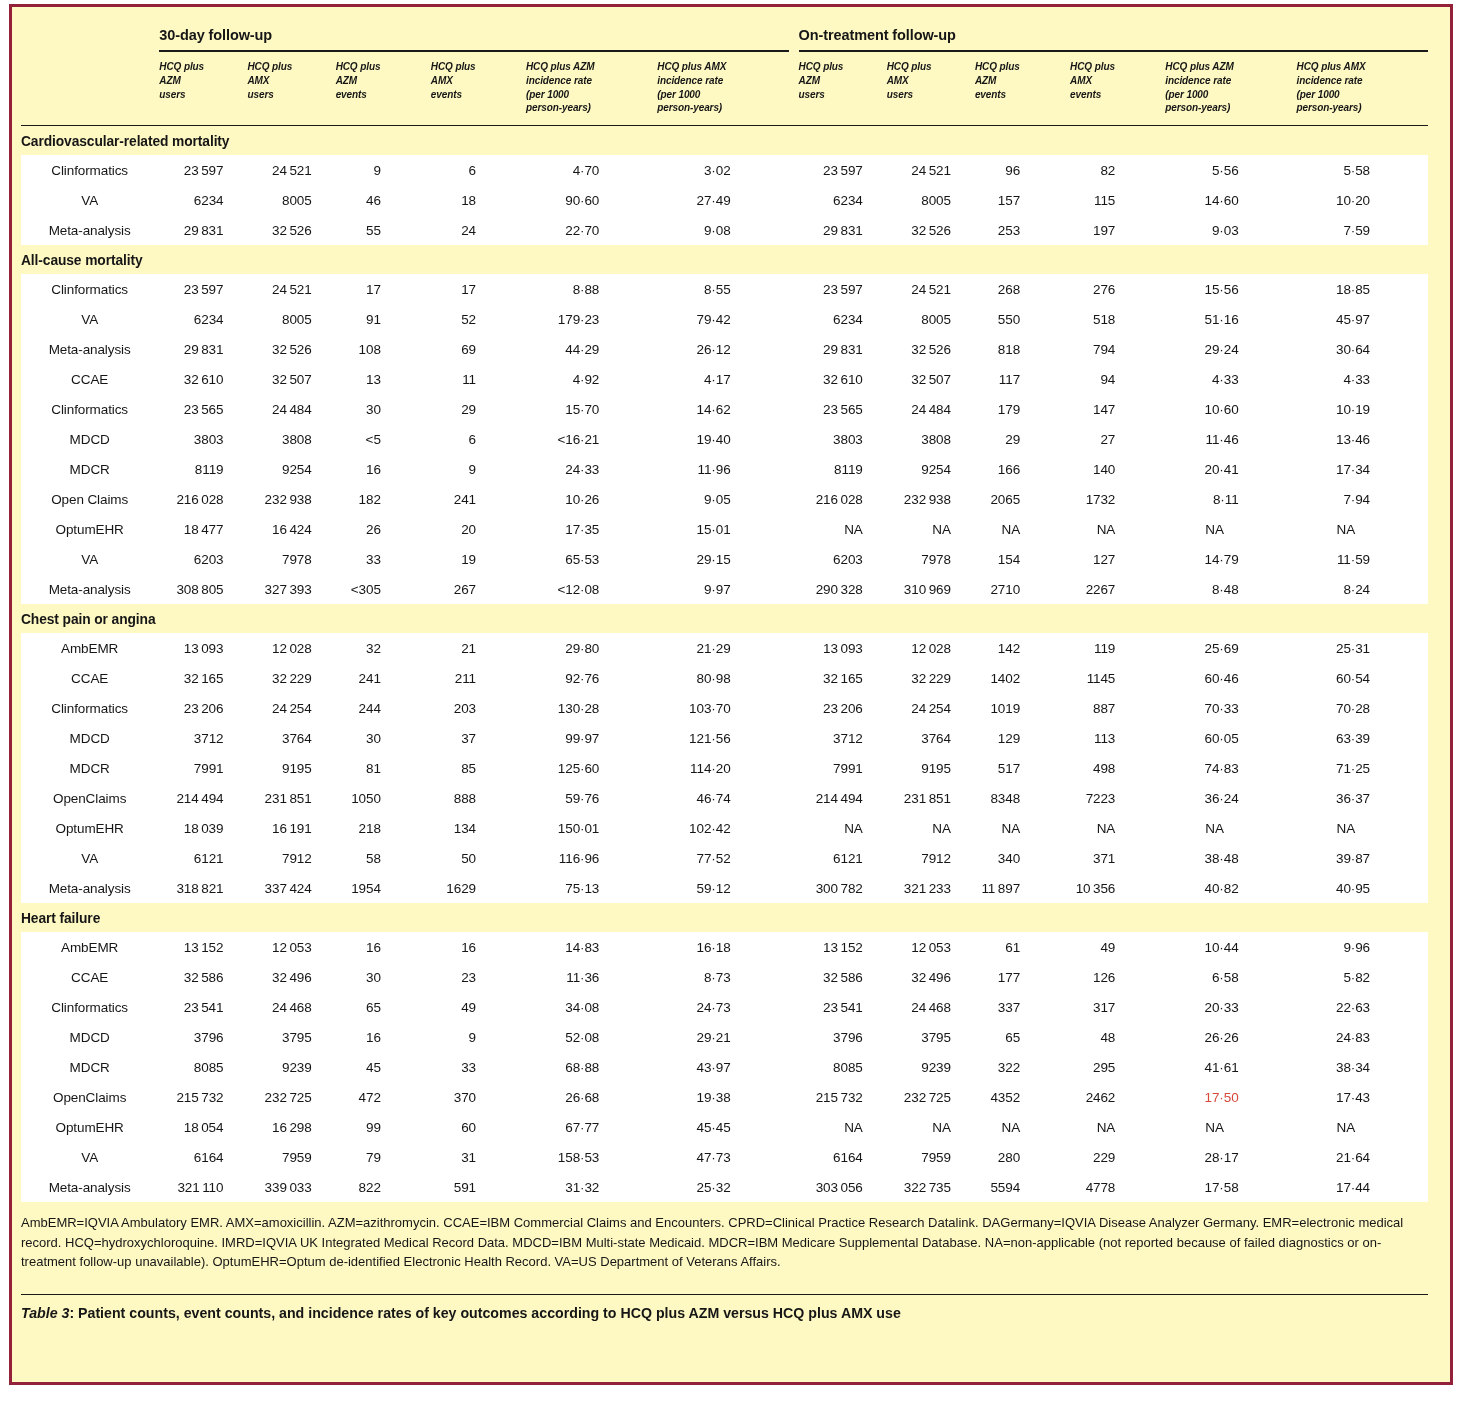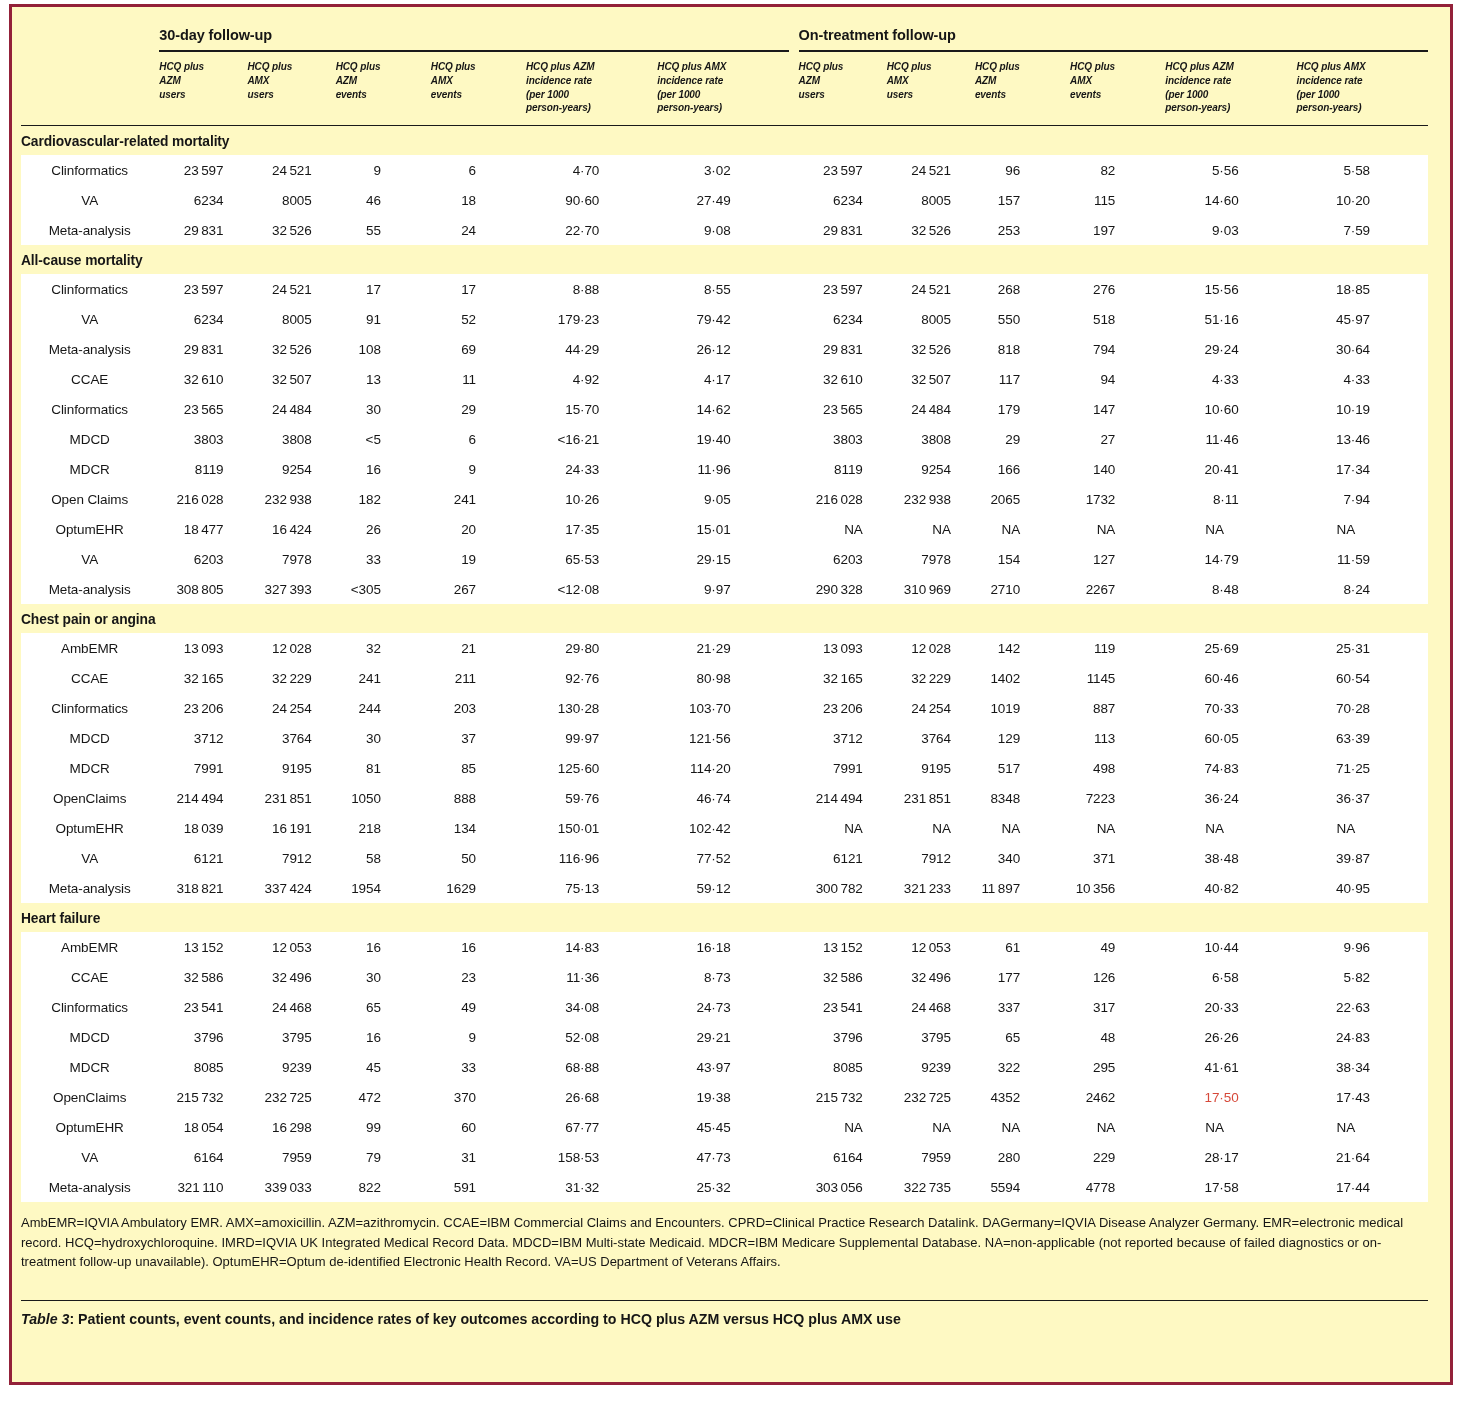--- a/index.html
+++ b/index.html
@@ -26,21 +26,21 @@
   tbody tr.data-row td{background:#ffffff;padding-top:0;padding-bottom:0;
         vertical-align:middle;}
   td.lbl{text-align:center;padding-left:0;}
   td.val{text-align:right;}
   td.users{padding-right:24px;}
   td.events{padding-right:50px;}
   td.rate{padding-right:58px;}
   td.na{text-align:left;padding-left:40px;padding-right:0;}
   td.red{color:#d6493a;}
   .footnote{margin-top:11px;font-size:13px;line-height:1.5;color:#161616;}
-  .caption-block{margin-top:28px;border-top:1.3px solid #1a1a1a;padding-top:10px;
+  .caption-block{margin-top:22px;border-top:1.3px solid #1a1a1a;padding-top:10px;
         font-size:14.2px;font-weight:bold;}
   .caption-prefix{font-style:italic;}
 </style>
 </head>
 <body>
 
 <div class="page">
   <div class="panel">
     <table class="tbl">
       <colgroup>

